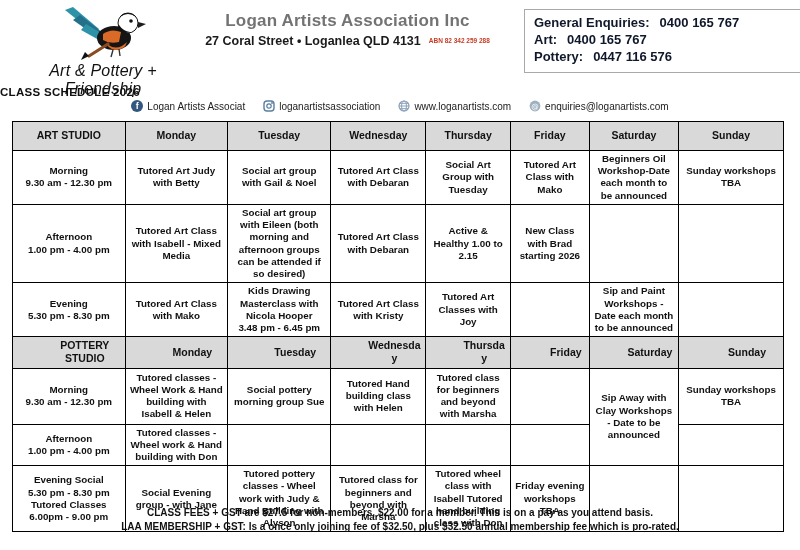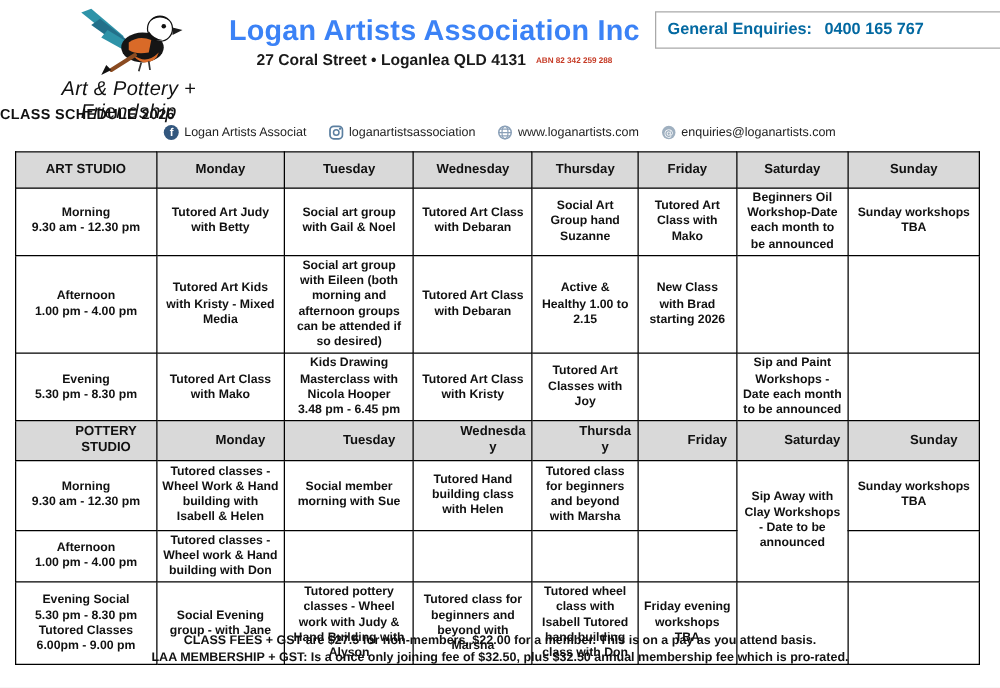--- a/index.html
+++ b/index.html
@@ -4,27 +4,27 @@
 <style>
   html,body{margin:0;padding:0;background:#f2f2f2;}
   .page{
     position:relative;width:800px;height:550px;background:#ffffff;
     font-family:"Liberation Sans",sans-serif;color:#111;overflow:hidden;
   }
   
   .logo{position:absolute;left:38px;top:4px;width:130px;text-align:center;}
   .logo-tagline{font-size:16px;font-weight:normal;letter-spacing:.2px;margin-top:-2px;font-style:italic;}
   .title-block{position:absolute;left:175px;top:11px;width:345px;text-align:center;}
-  .org-name{font-size:23px;font-weight:bold;color:#3b82f6;letter-spacing:.2px;white-space:nowrap;}
+  .org-name{font-size:17px;font-weight:bold;color:#737373;letter-spacing:.2px;white-space:nowrap;}
   .addr-row{margin-top:3px;font-size:12.5px;font-weight:bold;color:#1a1a1a;white-space:nowrap;}
   .abn{font-size:6.5px;color:#c63b26;font-weight:bold;margin-left:8px;vertical-align:2px;}
   .contact-box{
     position:absolute;left:524px;top:9px;width:258px;
     border:1px solid #a9a9a9;padding:5px 8px 6px 9px;
-    font-size:13px;font-weight:bold;color:#0369a1;line-height:1.3;
+    font-size:13px;font-weight:bold;color:#0f172a;line-height:1.3;
   }
   .contact-line .num{margin-left:10px;}
   
   .schedule-title{position:absolute;top:86px;left:0;width:100%;
     font-size:11.5px;font-weight:bold;letter-spacing:.3px;}
   .social-row{position:absolute;top:100px;left:0;width:100%;display:flex;
     justify-content:center;gap:18px;align-items:center;font-size:10px;color:#222;}
   .social-item{display:flex;align-items:center;gap:4px;cursor:pointer;}
   .icon-fb{width:12px;height:12px;border-radius:50%;background:#33577e;color:#fff;
     font-size:9px;font-weight:bold;display:inline-flex;align-items:center;justify-content:center;}
@@ -74,20 +74,26 @@
   <div class="title-block">
     <div class="org-name">Logan Artists Association Inc</div>
     <div class="addr-row">
       <span>27 Coral Street • Loganlea  QLD  4131</span><span class="abn">ABN 82 342 259 288</span>
     </div>
   </div>
 
   <div class="contact-box">
     <div class="contact-line">
       <span>General Enquiries:</span><span class="num">0400 165 767</span>
+    </div>
+    <div class="contact-line">
+      <span>Art:</span><span class="num">0400 165 767</span>
+    </div>
+    <div class="contact-line">
+      <span>Pottery:</span><span class="num">0447 116 576</span>
     </div>
   </div>
 
   <div class="schedule-title">CLASS SCHEDULE  2026</div>
 
   <div class="social-row">
     <span class="social-item">
       <span class="icon-fb">f</span>
       <span>Logan Artists Associat</span>
     </span>
@@ -143,29 +149,29 @@
         <th>Friday</th>
         <th>Saturday</th>
         <th>Sunday</th>
       </tr>
       <tr class="r-am">
         <td>Morning
 9.30 am - 12.30 pm</td>
         <td>Tutored Art Judy with Betty</td>
         <td>Social art group with Gail &amp; Noel</td>
         <td>Tutored Art Class with Debaran</td>
-        <td>Social Art Group hand Suzanne</td>
+        <td>Social Art Group with Tuesday</td>
         <td>Tutored Art Class with Mako</td>
         <td>Beginners Oil Workshop-Date each month to be announced</td>
         <td>Sunday workshops TBA</td>
       </tr>
       <tr class="r-aa">
         <td>Afternoon
 1.00 pm - 4.00 pm</td>
-        <td>Tutored Art Kids with Kristy - Mixed Media</td>
+        <td>Tutored Art Class with Isabell - Mixed Media</td>
         <td>Social art group with Eileen (both morning and afternoon groups can be attended if so desired)</td>
         <td>Tutored Art Class with Debaran</td>
         <td>Active &amp; Healthy 1.00 to 2.15</td>
         <td>New Class with Brad starting 2026</td>
         <td></td>
         <td></td>
       </tr>
       <tr class="r-ae">
         <td>Evening
 5.30 pm - 8.30 pm</td>
@@ -185,21 +191,21 @@
         <th>Wednesday</th>
         <th>Thursday</th>
         <th>Friday</th>
         <th>Saturday</th>
         <th>Sunday</th>
       </tr>
       <tr class="r-pm">
         <td>Morning
 9.30 am - 12.30 pm</td>
         <td>Tutored classes - Wheel Work &amp; Hand building with Isabell &amp; Helen</td>
-        <td>Social member morning with Sue</td>
+        <td>Social pottery morning group Sue</td>
         <td>Tutored Hand building class with Helen</td>
         <td>Tutored class for beginners and beyond with Marsha</td>
         <td></td>
         <td rowspan="2">Sip Away with Clay Workshops - Date to be announced</td>
         <td>Sunday workshops TBA</td>
       </tr>
       <tr class="r-pa">
         <td>Afternoon
 1.00 pm - 4.00 pm</td>
         <td>Tutored classes - Wheel work &amp; Hand building with Don</td>

